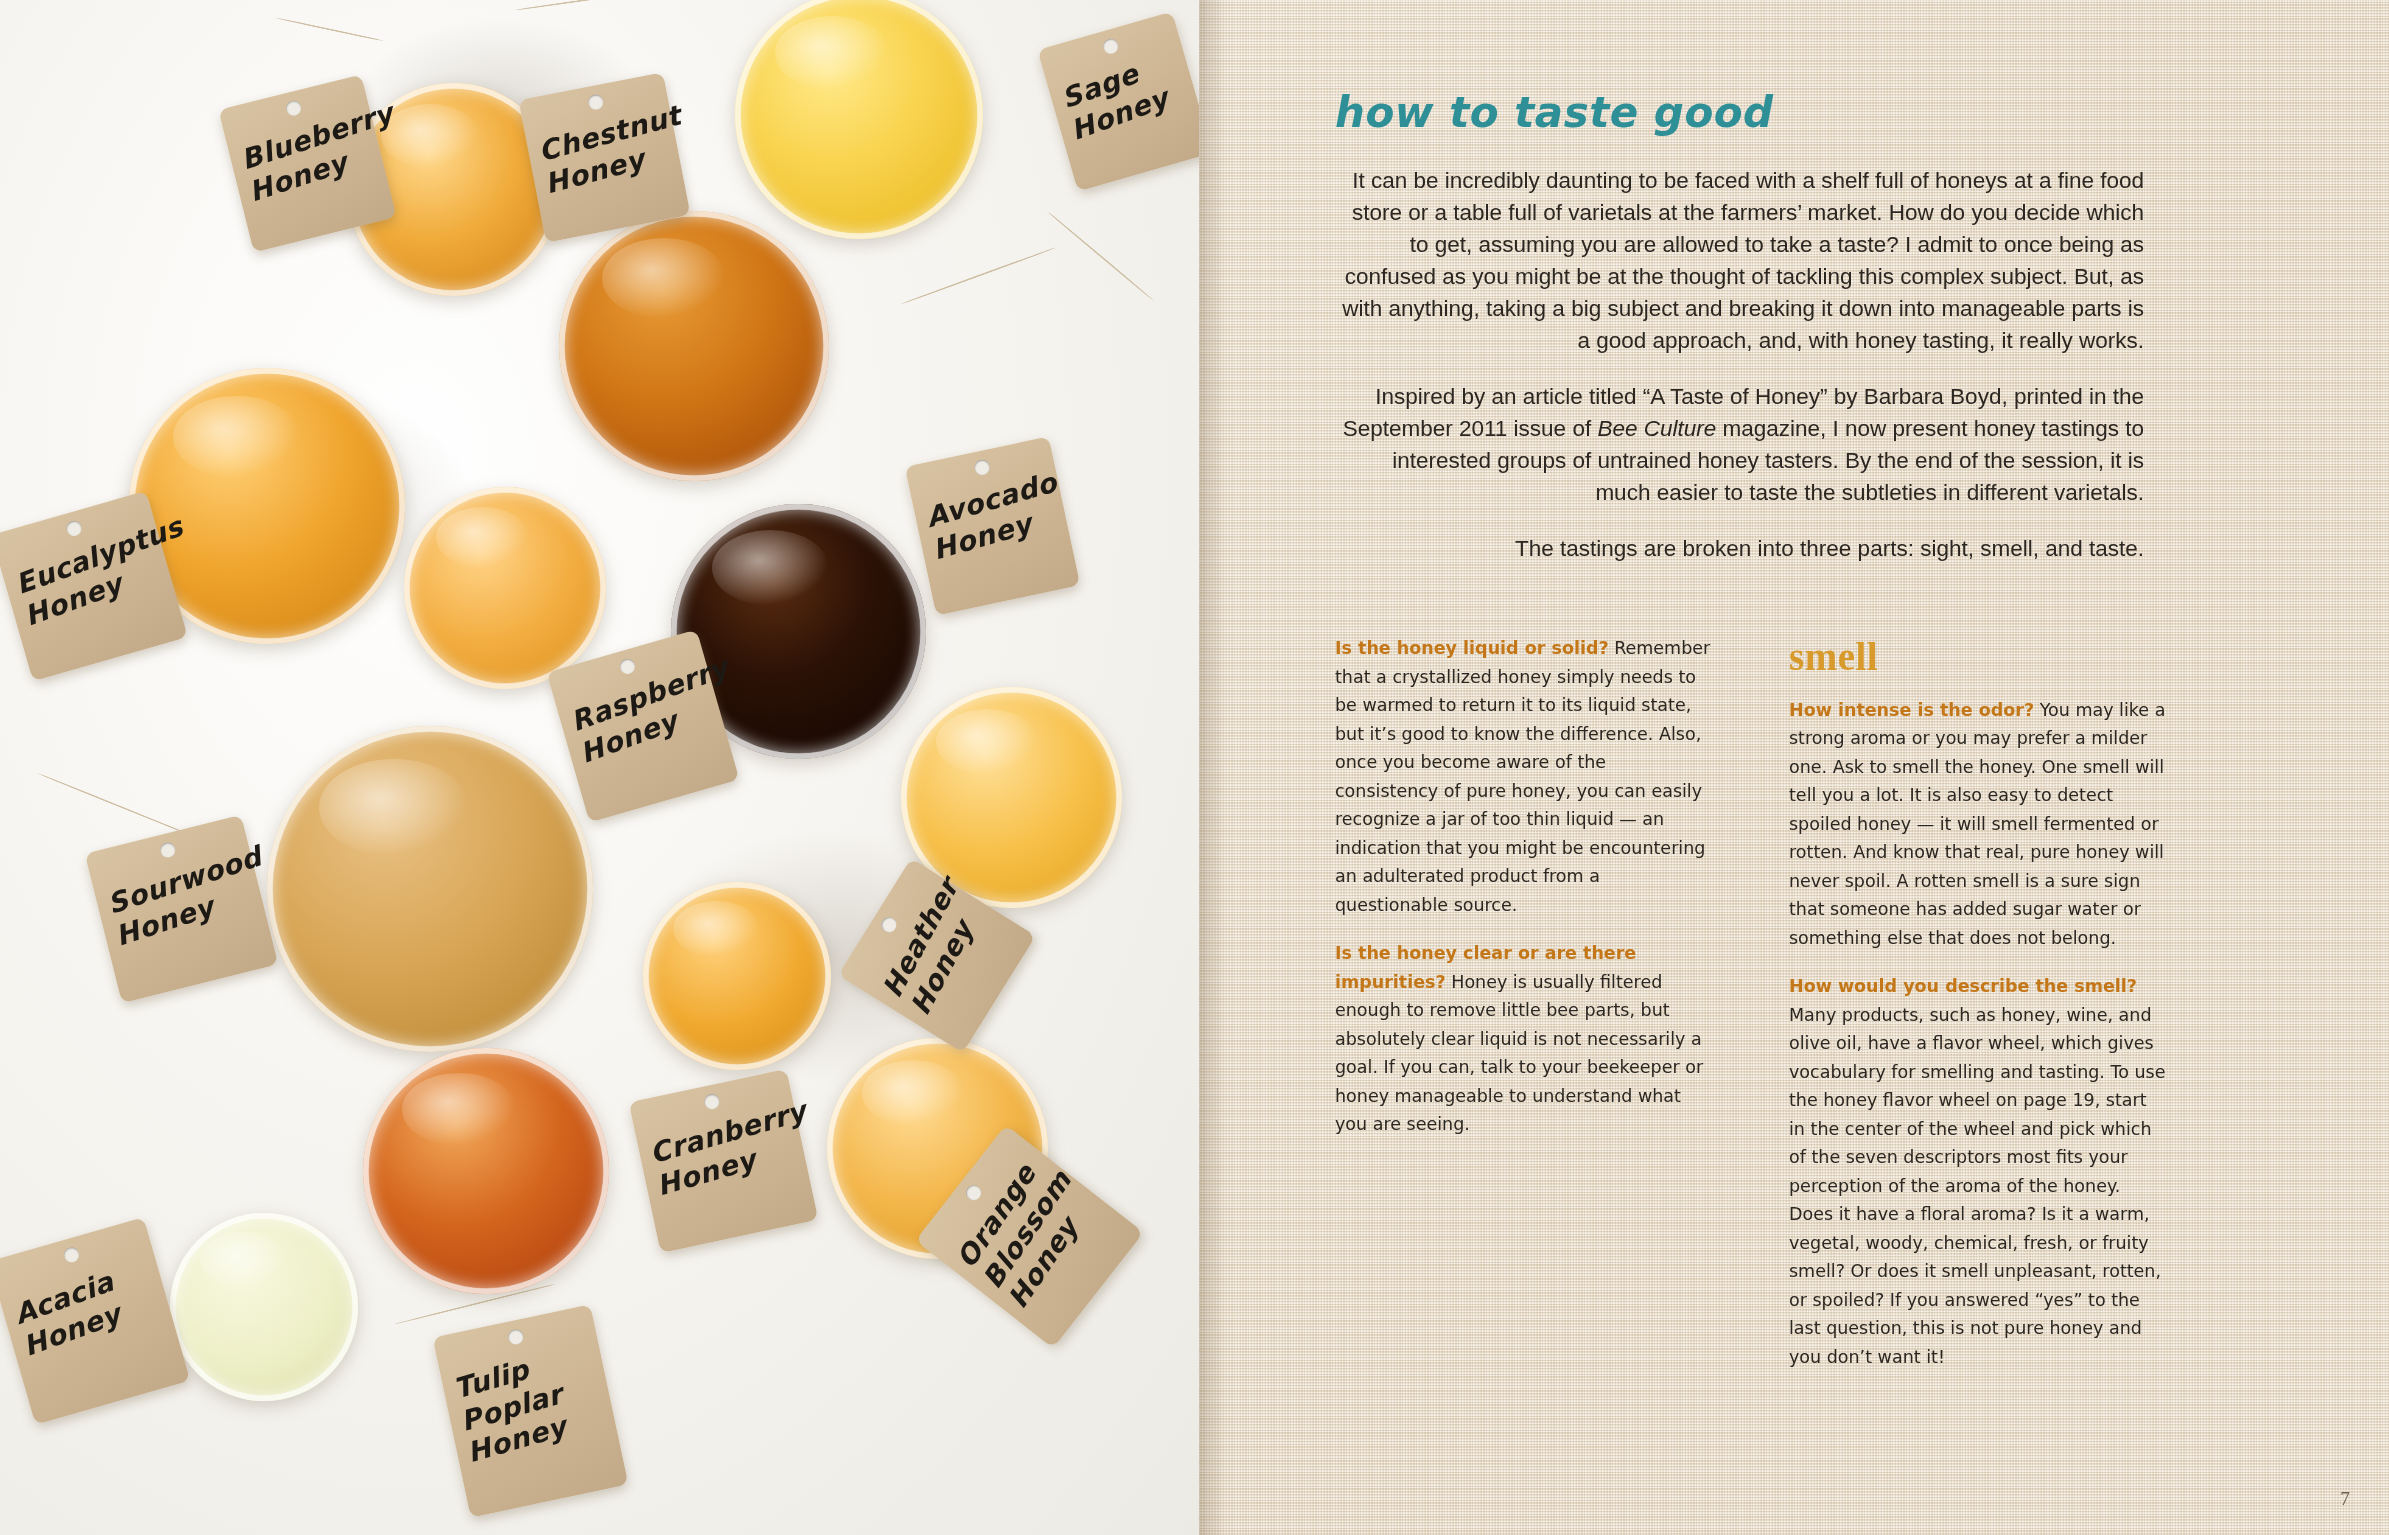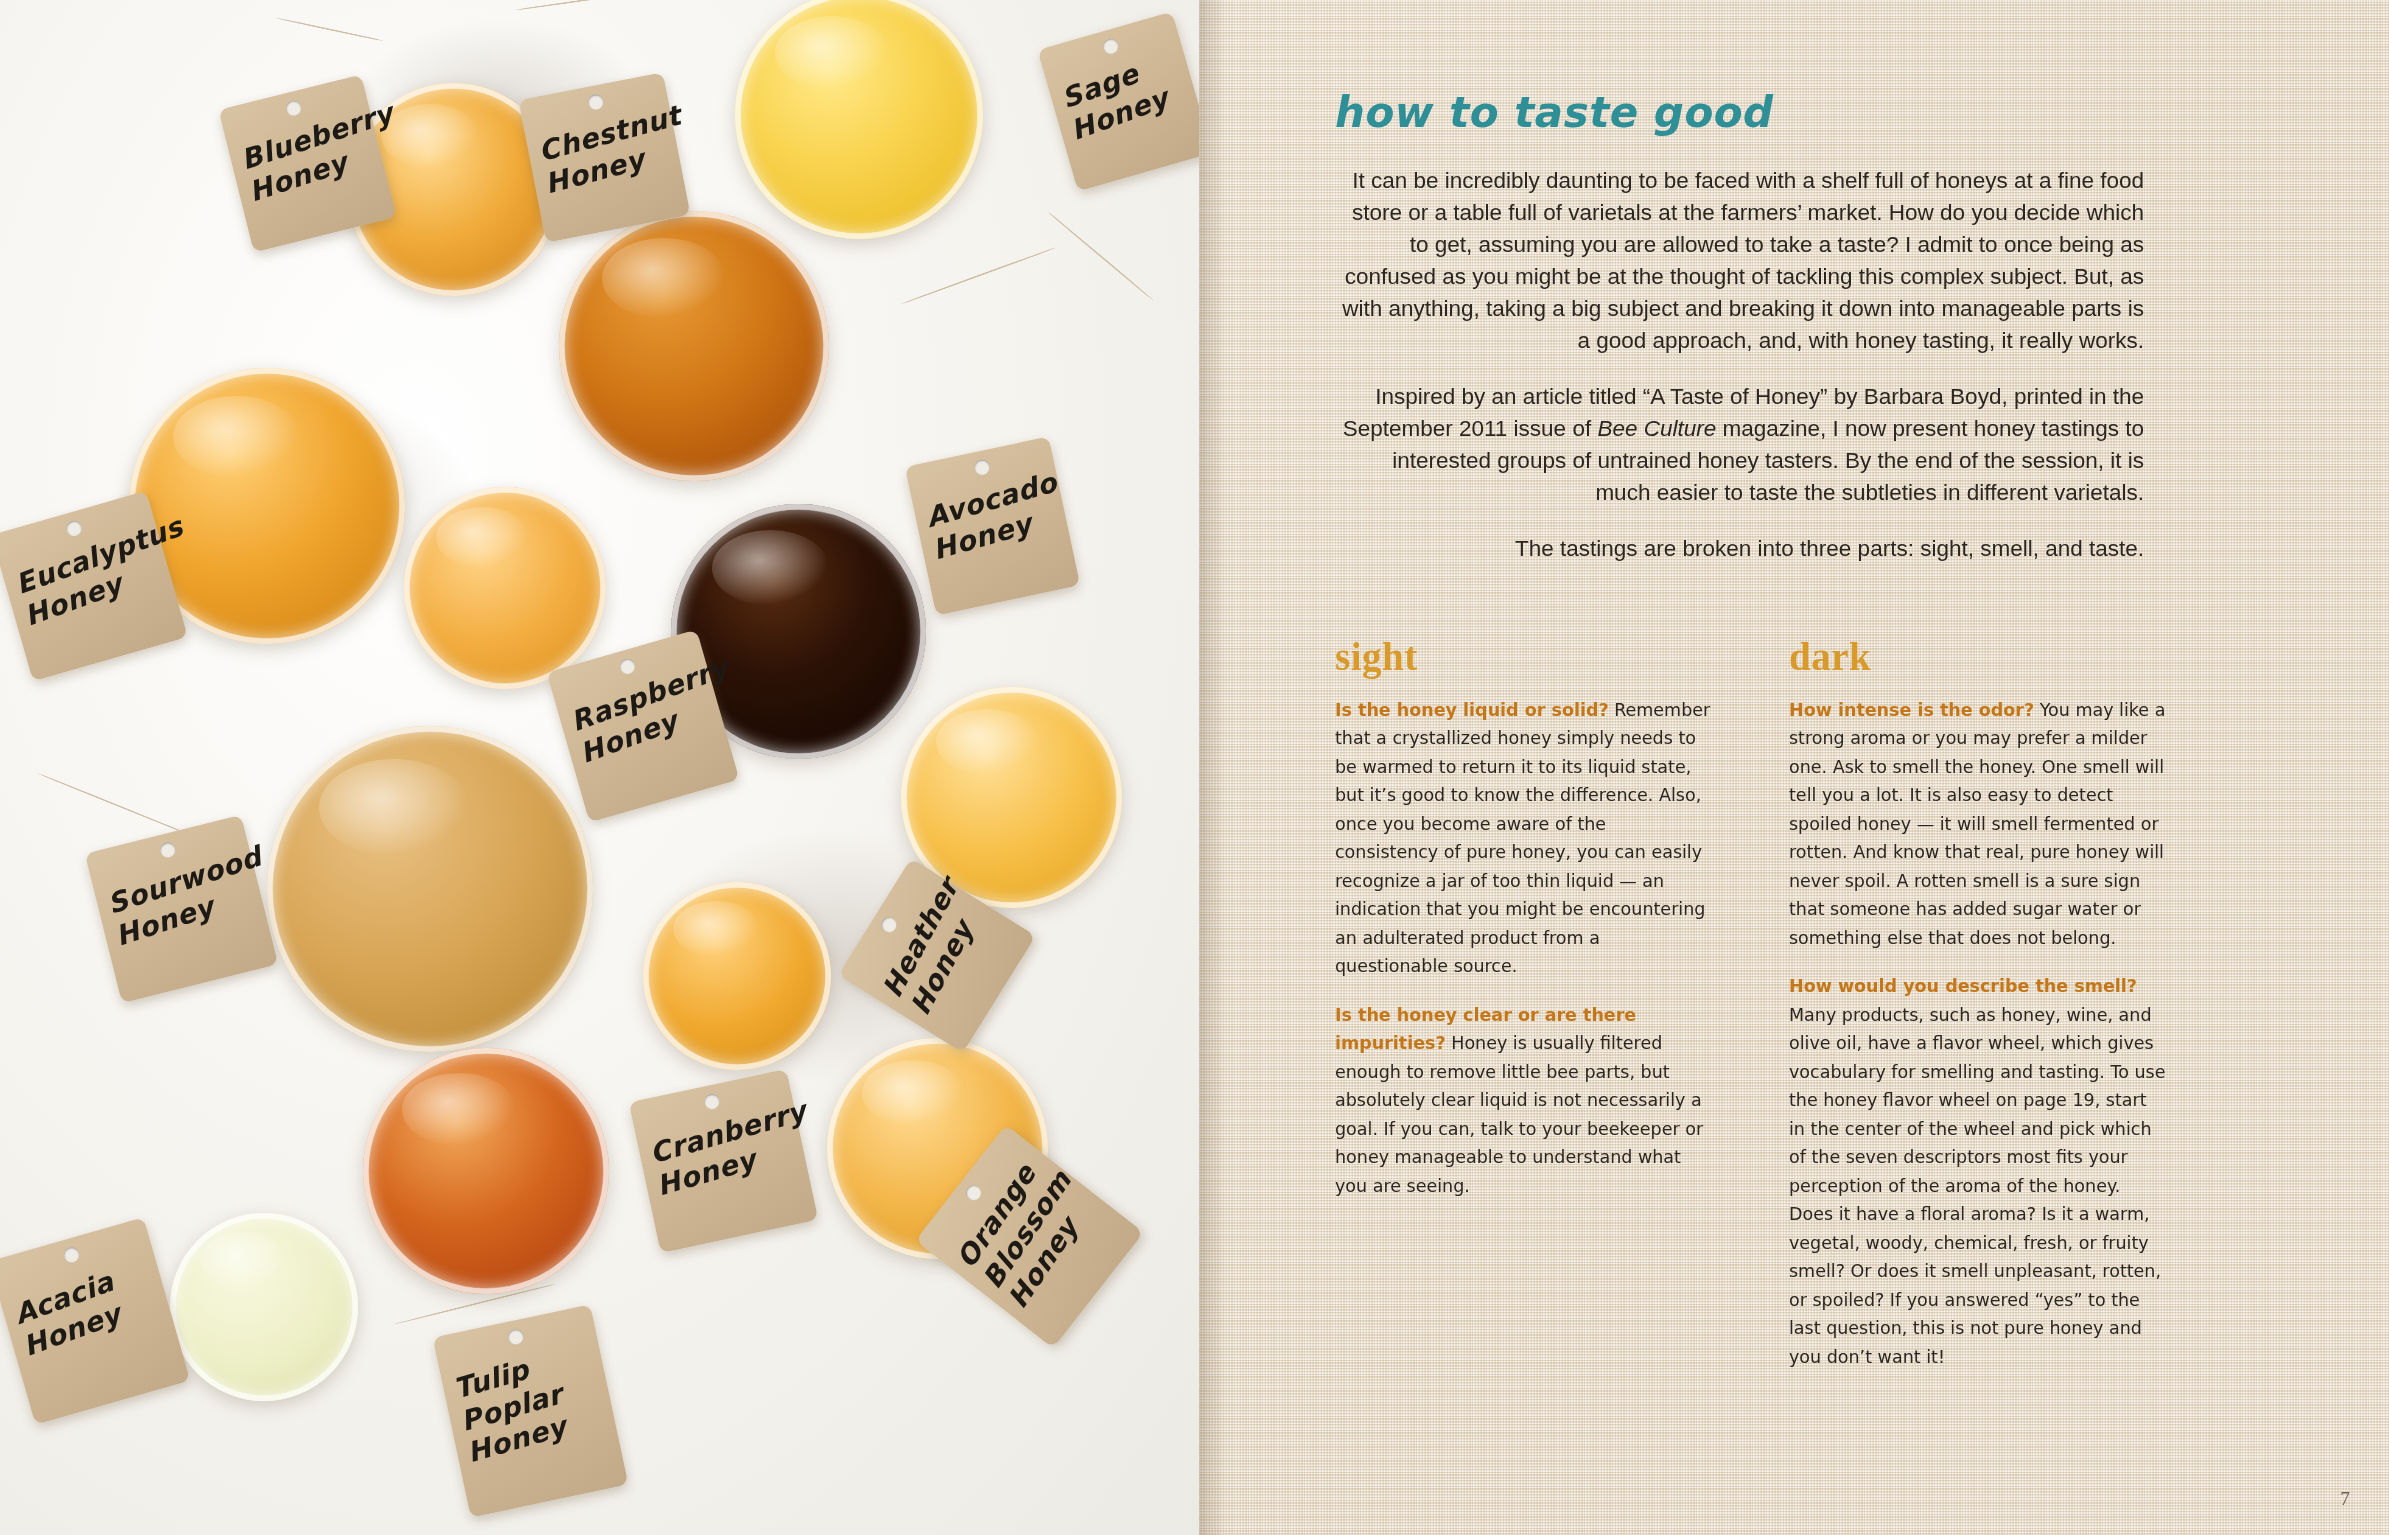--- a/index.html
+++ b/index.html
@@ -456,31 +456,30 @@
       <div class="intro">
         <p>It can be incredibly daunting to be faced with a shelf full of honeys at a fine food store or a table full of varietals at the farmers’ market. How do you decide which to get, assuming you are allowed to take a taste? I admit to once being as confused as you might be at the thought of tackling this complex subject. But, as with anything, taking a big subject and breaking it down into manageable parts is a good approach, and, with honey tasting, it really works.</p>
         <p>Inspired by an article titled “A Taste of Honey” by Barbara Boyd, printed in the September 2011 issue of <em>Bee Culture</em> magazine, I now present honey tastings to interested groups of untrained honey tasters. By the end of the session, it is much easier to taste the subtleties in different varietals.</p>
         <p class="last">The tastings are broken into three parts: sight, smell, and taste.</p>
       </div>
     </div>
 
     <div class="columns">
 
       <div class="col">
-        <h2 class="col-title">sight</h2>
         <p>
           <span class="q">Is the honey liquid or solid?</span><span> Remember that a crystallized honey simply needs to be warmed to return it to its liquid state, but it’s good to know the difference. Also, once you become aware of the consistency of pure honey, you can easily recognize a jar of too thin liquid — an indication that you might be encountering an adulterated product from a questionable source.</span>
         </p>
         <p>
           <span class="q">Is the honey clear or are there impurities?</span><span> Honey is usually filtered enough to remove little bee parts, but absolutely clear liquid is not necessarily a goal. If you can, talk to your beekeeper or honey manageable to understand what you are seeing.</span>
         </p>
       </div>
 
       <div class="col">
-        <h2 class="col-title">dark</h2>
+        <h2 class="col-title">smell</h2>
         <p>
           <span class="q">How intense is the odor?</span><span> You may like a strong aroma or you may prefer a milder one. Ask to smell the honey. One smell will tell you a lot. It is also easy to detect spoiled honey — it will smell fermented or rotten. And know that real, pure honey will never spoil. A rotten smell is a sure sign that someone has added sugar water or something else that does not belong.</span>
         </p>
         <p>
           <span class="q">How would you describe the smell?</span><span> Many products, such as honey, wine, and olive oil, have a flavor wheel, which gives vocabulary for smelling and tasting. To use the honey flavor wheel on page 19, start in the center of the wheel and pick which of the seven descriptors most fits your perception of the aroma of the honey. Does it have a floral aroma? Is it a warm, vegetal, woody, chemical, fresh, or fruity smell? Or does it smell unpleasant, rotten, or spoiled? If you answered “yes” to the last question, this is not pure honey and you don’t want it!</span>
         </p>
       </div>
 
     </div>
 

